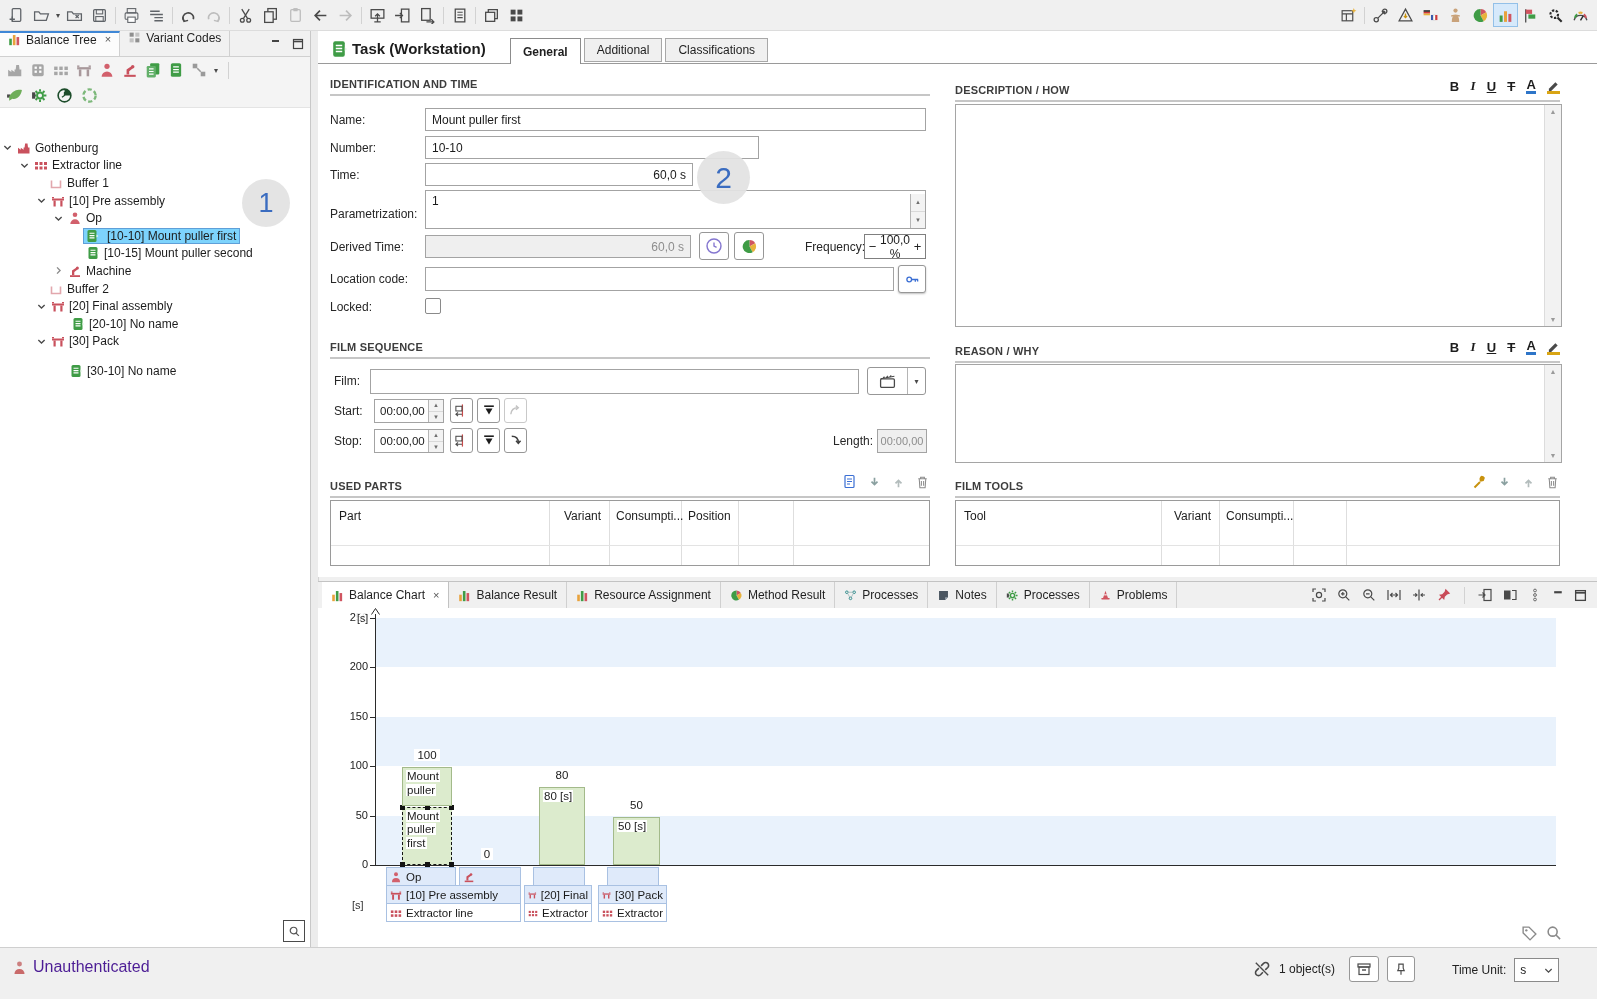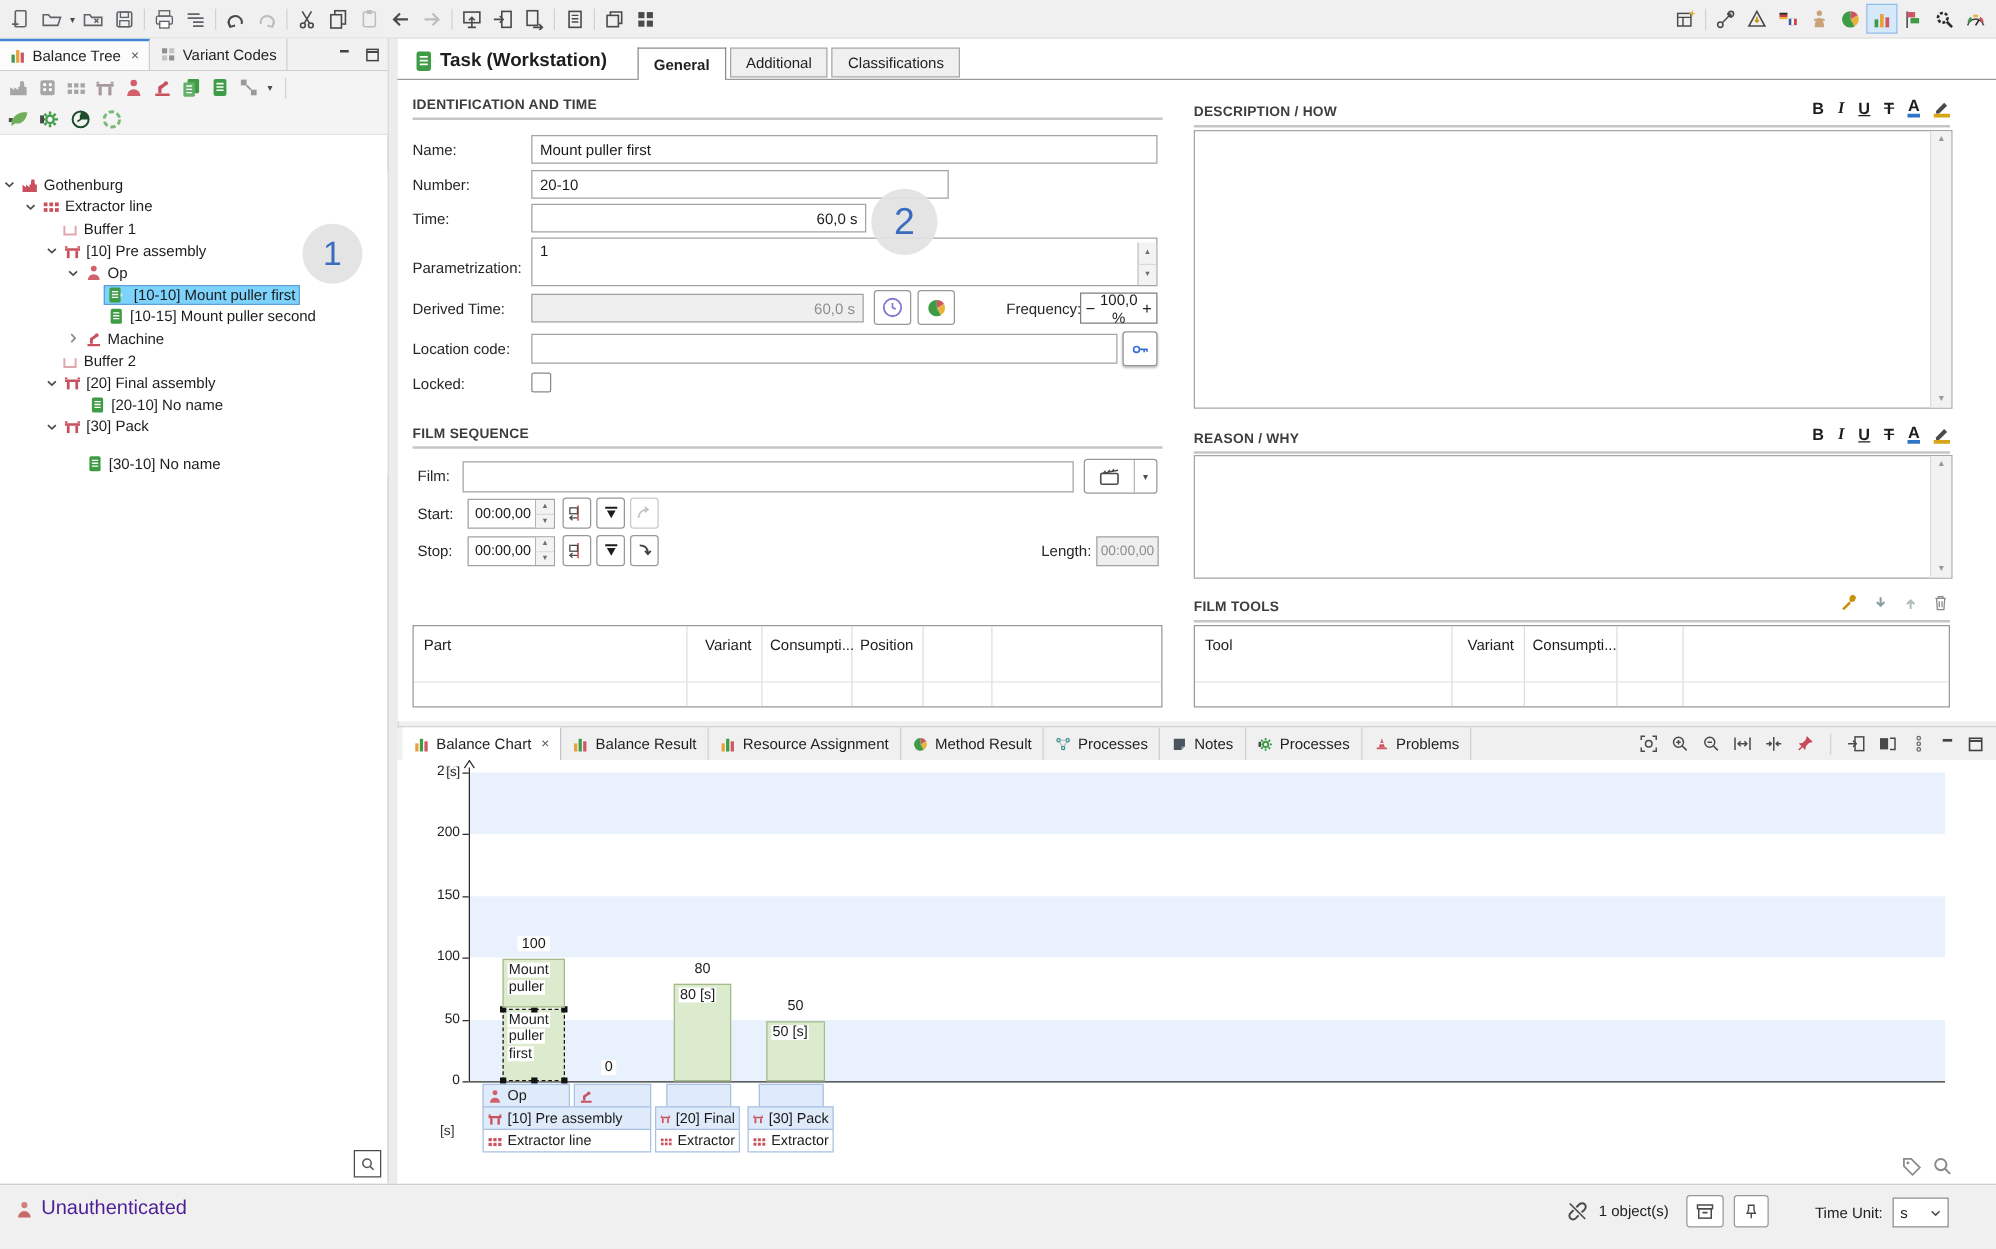--- a/index.html
+++ b/index.html
@@ -12,21 +12,21 @@
   .lbl{position:absolute;font-size:12px;color:#262626;line-height:22px;white-space:nowrap;}
   .inp{position:absolute;box-sizing:border-box;border:1px solid #a3a3a3;background:#fff;font-size:12px;color:#1a1a1a;display:flex;align-items:center;padding:0 6px;}
   .dis{background:#efefef !important;color:#8d8d8d !important;}
   .sech{position:absolute;font-size:11px;font-weight:700;color:#3d3d3d;letter-spacing:.2px;border-bottom:2px solid #c6c6c6;padding-bottom:4px;display:flex;justify-content:space-between;align-items:flex-end;}
   .btn{position:absolute;box-sizing:border-box;border:1px solid #979797;border-radius:3px;background:#fff;display:flex;align-items:center;justify-content:center;}
   .spn{width:14px;align-self:stretch;border-left:1px solid #b5b5b5;display:flex;flex-direction:column;margin-right:-6px;margin-left:auto;}
   .spn>div{flex:1;background:#f3f3f3;display:flex;align-items:center;justify-content:center;font-size:6px;color:#6e6e6e;border-bottom:1px solid #d9d9d9;}
   .spn>div:last-child{border-bottom:none;}
   .trw{height:17.6px;display:flex;align-items:center;font-size:12px;color:#1c1c1c;gap:4px;white-space:nowrap;}
   .tsel{display:flex;align-items:flex-end;gap:8px;background:#7dd3fc;border:1px solid #5f9fd8;padding:0 3px 0 1px;}
-  .ltab{display:flex;align-items:center;gap:5px;padding:0 8px;font-size:12px;color:#1f1f1f;height:100%;box-sizing:border-box;border-right:1px solid #d0d0d0;}
+  .ltab{display:flex;gap:5px;padding:0 8px;font-size:12px;color:#1f1f1f;height:100%;box-sizing:border-box;border-right:1px solid #d0d0d0;}
   .ltabA{background:#fcfcfc;border-top:2px solid #3f87d6;}
   .ttab{display:flex;align-items:center;padding:0 12px;font-size:12px;color:#1f1f1f;height:24px;box-sizing:border-box;background:#f0f0f0;border:1px solid #a8a8a8;margin-right:3px;}
   .ttabA{background:#fff;font-weight:700;height:26px;border:1px solid #8c8c8c;border-bottom:none;position:relative;z-index:3;}
   .btab{display:flex;align-items:center;gap:5px;padding:0 9px;font-size:12px;color:#1f1f1f;height:100%;box-sizing:border-box;border-right:1px solid #d0d0d0;}
   .btabA{background:#fff;border-right:1px solid #c2c2c2;box-shadow:1px 0 0 #fff inset;}
   .cell{position:absolute;box-sizing:border-box;border:1px solid #a9c1e2;display:flex;align-items:center;gap:4px;padding:0 3px;font-size:11.5px;color:#1a1a1a;background:#dfeafa;white-space:nowrap;overflow:hidden;}
   .cellw{background:#fff;}
   .band{position:absolute;left:0;width:100%;background:#e9f2fc;}
   .seg{position:absolute;left:0;width:100%;box-sizing:border-box;background:#dcebcd;border:1px solid #a3ba8a;overflow:hidden;padding:2px 3px;font-size:11.5px;line-height:1.18;color:#222;}
   .segSel{border:1px dashed #151515;overflow:visible;}
@@ -555,21 +555,21 @@
 
     <div class="sech" style="left:12px;top:47px;width:600px;">
         <span>IDENTIFICATION AND TIME</span>
       </div>
     <div class="lbl" style="left:12px;top:78px;">Name:</div>
     <div class="inp" style="left:107px;top:77px;width:501px;height:23px;">
         <span>Mount puller first</span>
       </div>
     <div class="lbl" style="left:12px;top:106px;">Number:</div>
     <div class="inp" style="left:107px;top:105px;width:334px;height:23px;">
-        <span>20-10</span>
+        <span>10-10</span>
       </div>
     <div class="lbl" style="left:12px;top:133px;">Time:</div>
     <div class="inp" style="left:107px;top:132px;width:268px;height:23px;justify-content:flex-end;">
         <span>60,0 s</span>
       </div>
     <div class="lbl" style="left:12px;top:172px;">Parametrization:</div>
     <div class="inp" style="left:107px;top:159px;width:501px;height:39px;align-items:flex-start;padding-top:3px;">
       <span>1</span>
       <span class="spn" style="align-self:stretch;">
           <div>▲</div>
@@ -681,20 +681,46 @@
         <svg width="15" height="15" viewBox="0 0 16 16">
           <path d="M4 3.5c4.5 0 7 2.5 7 7" fill="none" stroke="#3f3f3f" stroke-width="1.6"></path>
           <path d="M8.6 8.3 11 11l2.4-2.7" fill="none" stroke="#3f3f3f" stroke-width="1.6"></path>
         </svg>
       </div>
     <div class="lbl" style="left:515px;top:399px;">Length:</div>
     <div class="inp dis" style="left:559px;top:398px;width:50px;height:24px;font-size:11px;justify-content:center;padding:0 2px;">
         <span>00:00,00</span>
       </div>
 
+    <div class="sech" style="left:12px;top:443px;width:600px;">
+      <span>USED PARTS</span>
+      <span class="fmt" style="gap:9px;">
+        <span>
+            <svg width="16" height="16" viewBox="0 0 16 16">
+              <rect x="3" y="1.5" width="9" height="12" rx="1" fill="none" stroke="#3b6fd4" stroke-width="1.2"></rect>
+              <path d="M5 5h5M5 7.5h5M5 10h3" stroke="#3b6fd4" stroke-width="1"></path>
+            </svg>
+          </span>
+        <span>
+            <svg width="15" height="15" viewBox="0 0 16 16">
+              <path d="M8 3v7M4.8 7 8 10.2 11.2 7" stroke="#8aa0a0" stroke-width="1.8" fill="none"></path>
+            </svg>
+          </span>
+        <span>
+            <svg width="15" height="15" viewBox="0 0 16 16">
+              <path d="M8 13V6M4.8 9 8 5.8 11.2 9" stroke="#b3bcbc" stroke-width="1.8" fill="none"></path>
+            </svg>
+          </span>
+        <span>
+            <svg width="15" height="15" viewBox="0 0 16 16">
+              <path d="M3.5 4h9M6 4V2.5h4V4M4.5 4l.7 9.5h5.6L11.5 4M6.8 6.5v5M9.2 6.5v5" stroke="#8a8a8a" fill="none" stroke-width="1.1"></path>
+            </svg>
+          </span>
+      </span>
+    </div>
     <div class="tblx" style="left:12px;top:469px;width:600px;height:66px;">
       <div class="vln" style="left:218px;"></div>
         <div class="vln" style="left:278px;"></div>
         <div class="vln" style="left:350px;"></div>
         <div class="vln" style="left:407px;"></div>
         <div class="vln" style="left:462px;"></div>
       <div class="hln" style="top:44px;"></div>
       <div class="thx" style="left:8px;">Part</div>
       <div class="thx" style="left:233px;">Variant</div>
       <div class="thx" style="left:285px;">Consumpti...</div>

